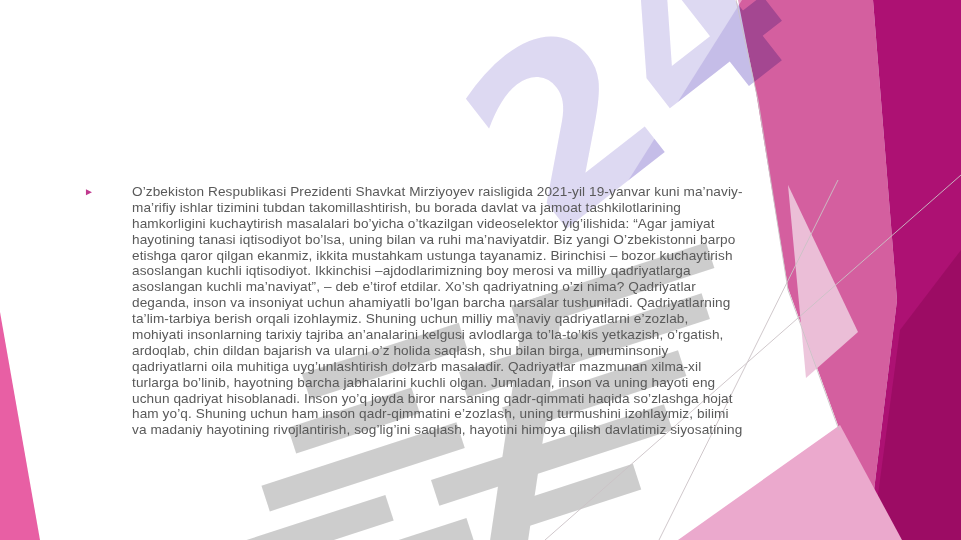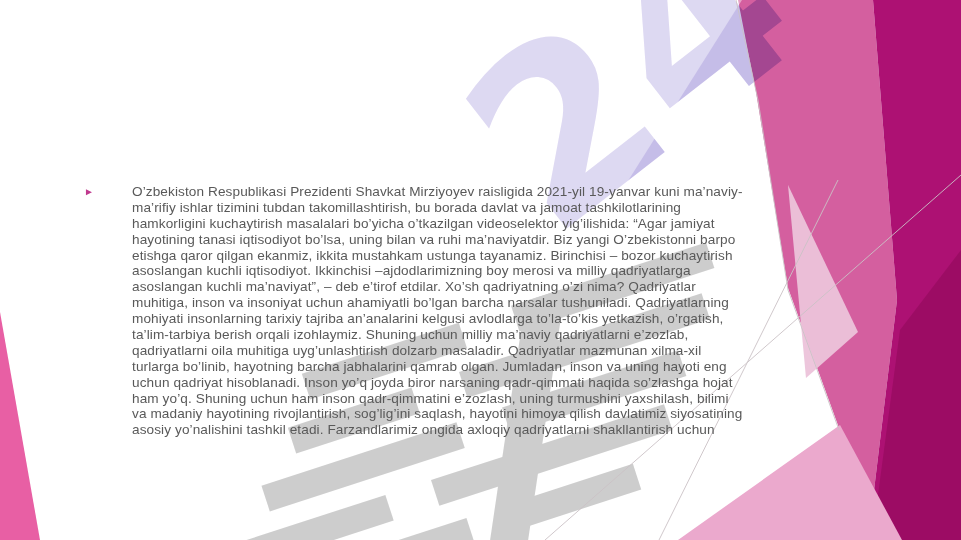--- a/index.html
+++ b/index.html
@@ -76,23 +76,23 @@
 <div id="content">
   <span class="bullet-marker">►</span>
   <div class="body-text" id="body-text">
       <div class="text-line">O’zbekiston Respublikasi Prezidenti Shavkat Mirziyoyev raisligida 2021-yil 19-yanvar kuni ma’naviy-</div>
       <div class="text-line">ma’rifiy ishlar tizimini tubdan takomillashtirish, bu borada davlat va jamoat tashkilotlarining</div>
       <div class="text-line">hamkorligini kuchaytirish masalalari bo’yicha o’tkazilgan videoselektor yig’ilishida: “Agar jamiyat</div>
       <div class="text-line">hayotining tanasi iqtisodiyot bo’lsa, uning bilan va ruhi ma’naviyatdir. Biz yangi O’zbekistonni barpo</div>
       <div class="text-line">etishga qaror qilgan ekanmiz, ikkita mustahkam ustunga tayanamiz. Birinchisi – bozor kuchaytirish</div>
       <div class="text-line">asoslangan kuchli iqtisodiyot. Ikkinchisi –ajdodlarimizning boy merosi va milliy qadriyatlarga</div>
       <div class="text-line">asoslangan kuchli ma’naviyat”, – deb e’tirof etdilar. Xo’sh qadriyatning o’zi nima? Qadriyatlar</div>
-      <div class="text-line">muhitiga, inson va insoniyat uchun ahamiyatli bo’lgan barcha narsalar tushuniladi. Qadriyatlarning</div>
+      <div class="text-line">deganda, inson va insoniyat uchun ahamiyatli bo’lgan barcha narsalar tushuniladi. Qadriyatlarning</div>
+      <div class="text-line">ta’lim-tarbiya berish orqali izohlaymiz. Shuning uchun milliy ma’naviy qadriyatlarni e’zozlab,</div>
       <div class="text-line">mohiyati insonlarning tarixiy tajriba an’analarini kelgusi avlodlarga to’la-to’kis yetkazish, o’rgatish,</div>
-      <div class="text-line">ta’lim-tarbiya berish orqali izohlaymiz. Shuning uchun milliy ma’naviy qadriyatlarni e’zozlab,</div>
+      <div class="text-line">ardoqlab, chin dildan bajarish va ularni o’z holida saqlash, shu bilan birga, umuminsoniy</div>
       <div class="text-line">qadriyatlarni oila muhitiga uyg’unlashtirish dolzarb masaladir. Qadriyatlar mazmunan xilma-xil</div>
-      <div class="text-line">turlarga bo’linib, hayotning barcha jabhalarini qamrab olgan. Jumladan, inson va uning hayoti eng</div>
+      <div class="text-line">turlarga bo’linib, hayotning barcha jabhalarini kuchli olgan. Jumladan, inson va uning hayoti eng</div>
       <div class="text-line">uchun qadriyat hisoblanadi. Inson yo’q joyda biror narsaning qadr-qimmati haqida so’zlashga hojat</div>
-      <div class="text-line">ham yo’q. Shuning uchun ham inson qadr-qimmatini e’zozlash, uning turmushini yaxshilash, bilimi</div>
+      <div class="text-line">ham yo’q. Shuning uchun ham inson qadr-qimmatini e’zozlash, uning turmushini izohlaymiz, bilimi</div>
       <div class="text-line">va madaniy hayotining rivojlantirish, sog’lig’ini saqlash, hayotini himoya qilish davlatimiz siyosatining</div>
-      <div class="text-line">asosiy yo’nalishini tashkil etadi. Farzandlarimiz ongida axloqiy qadriyatlarni shakllantirish uchun</div>
     </div>
 </div>
 
 </body></html>

